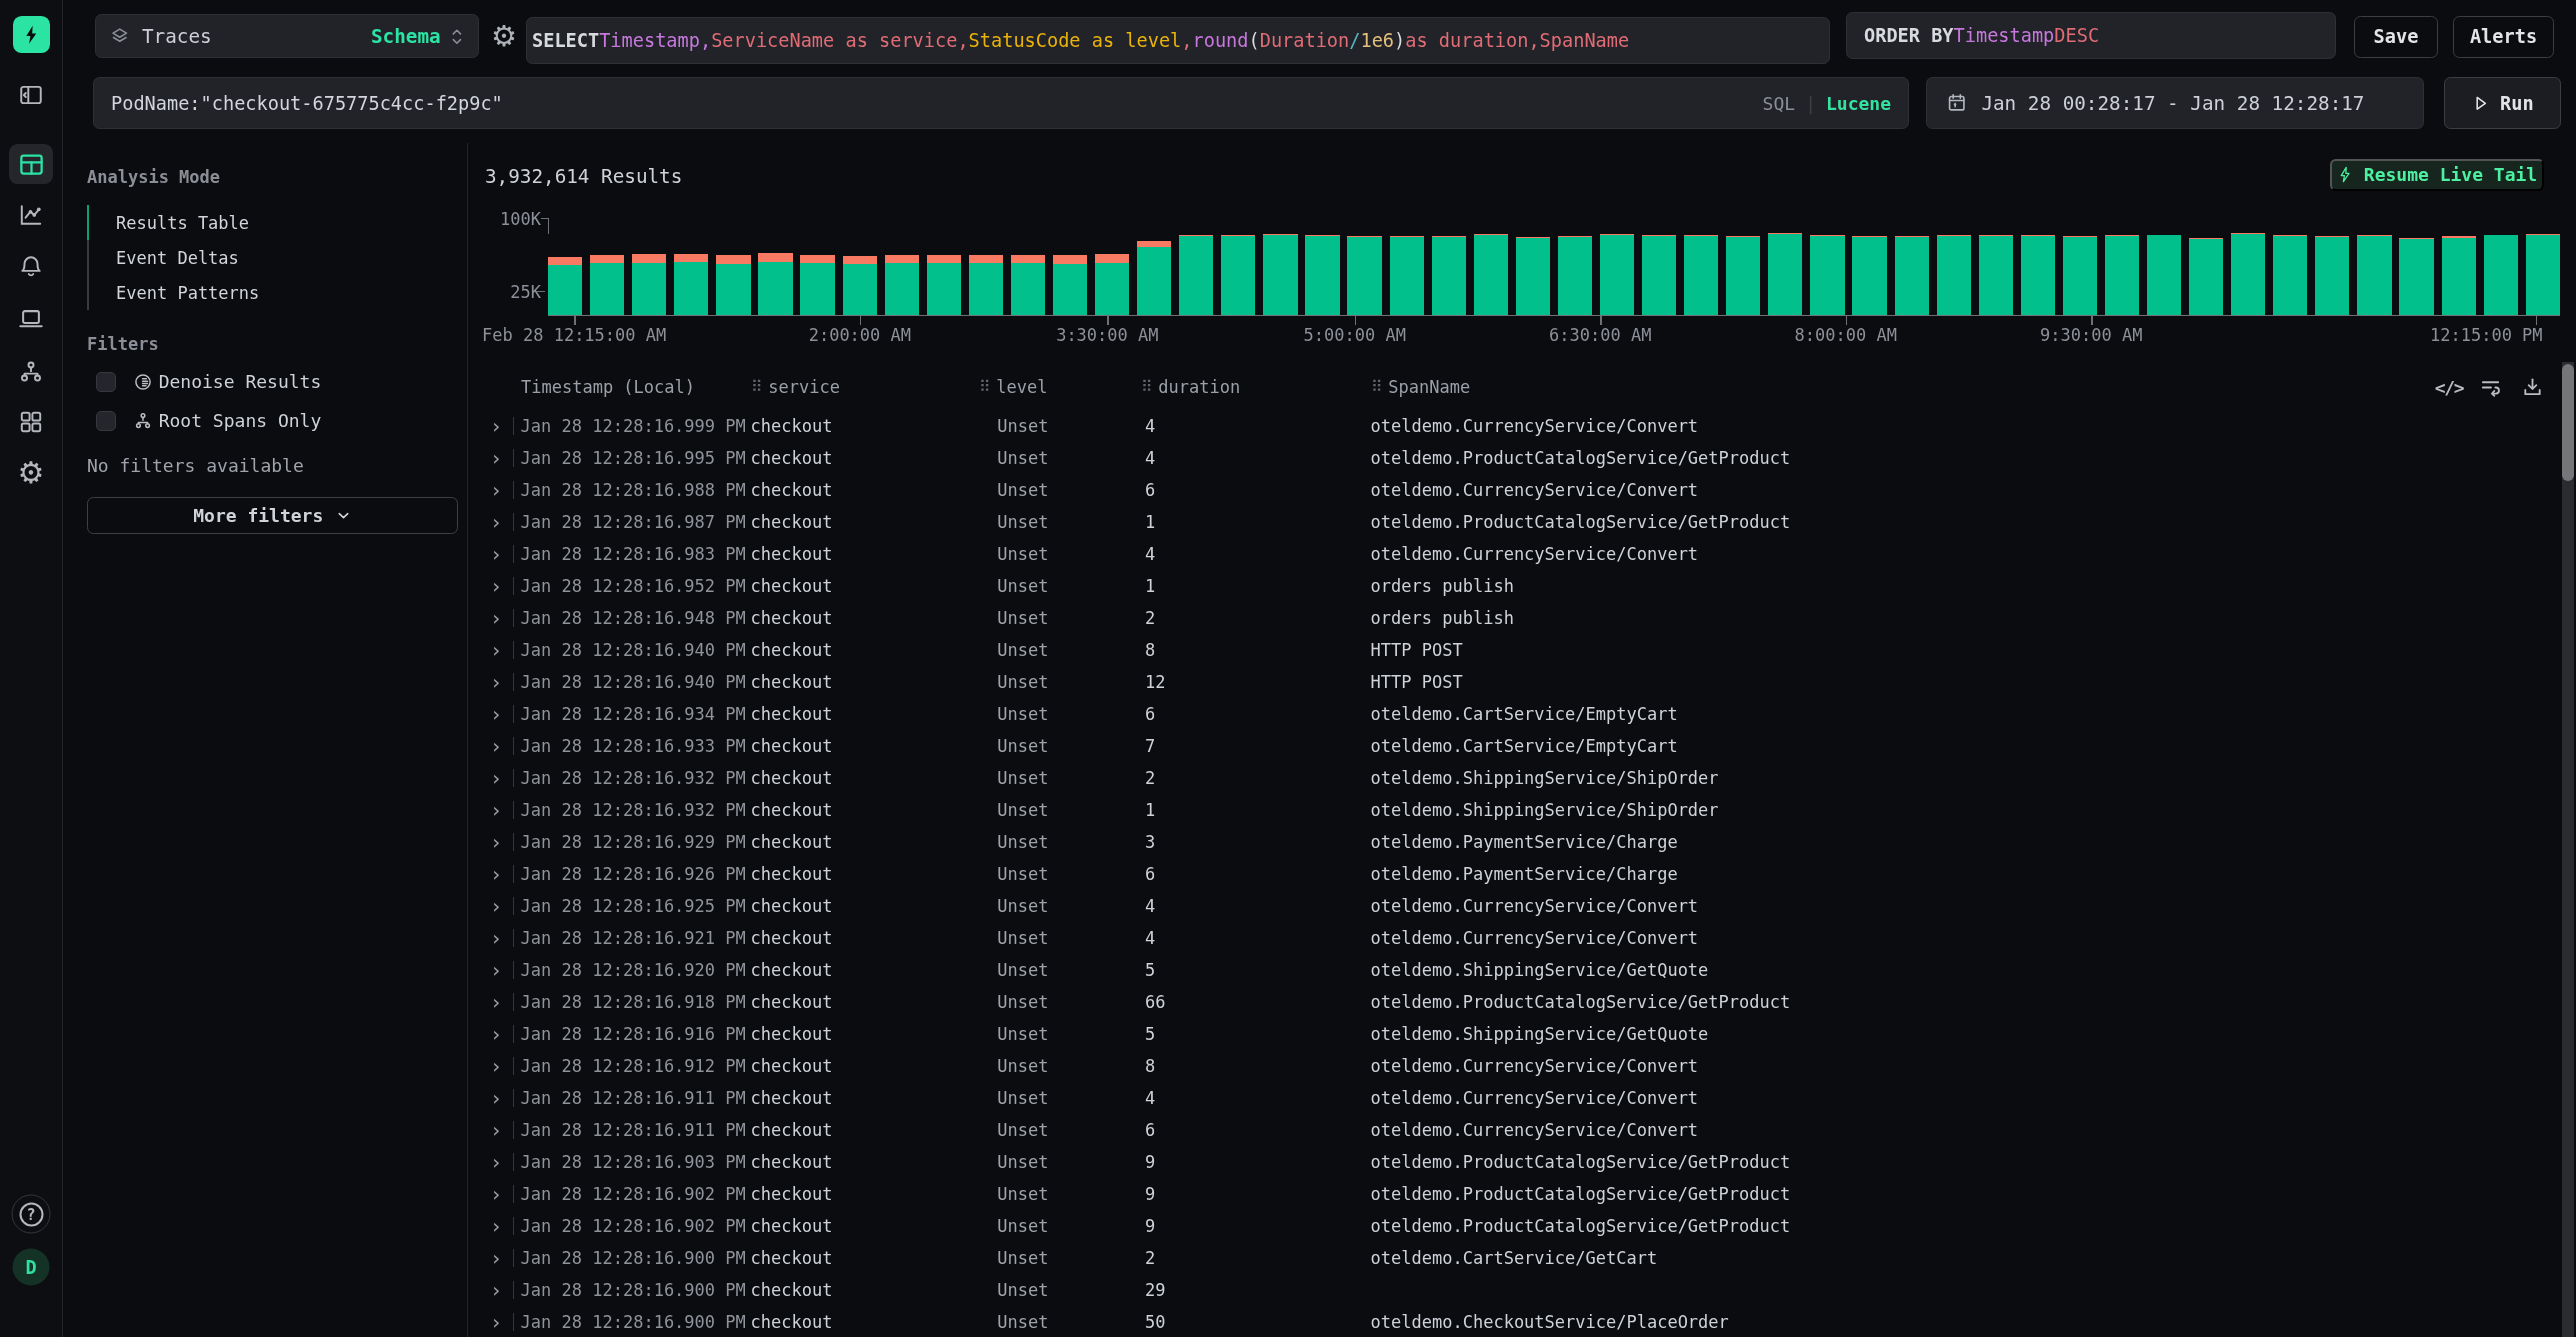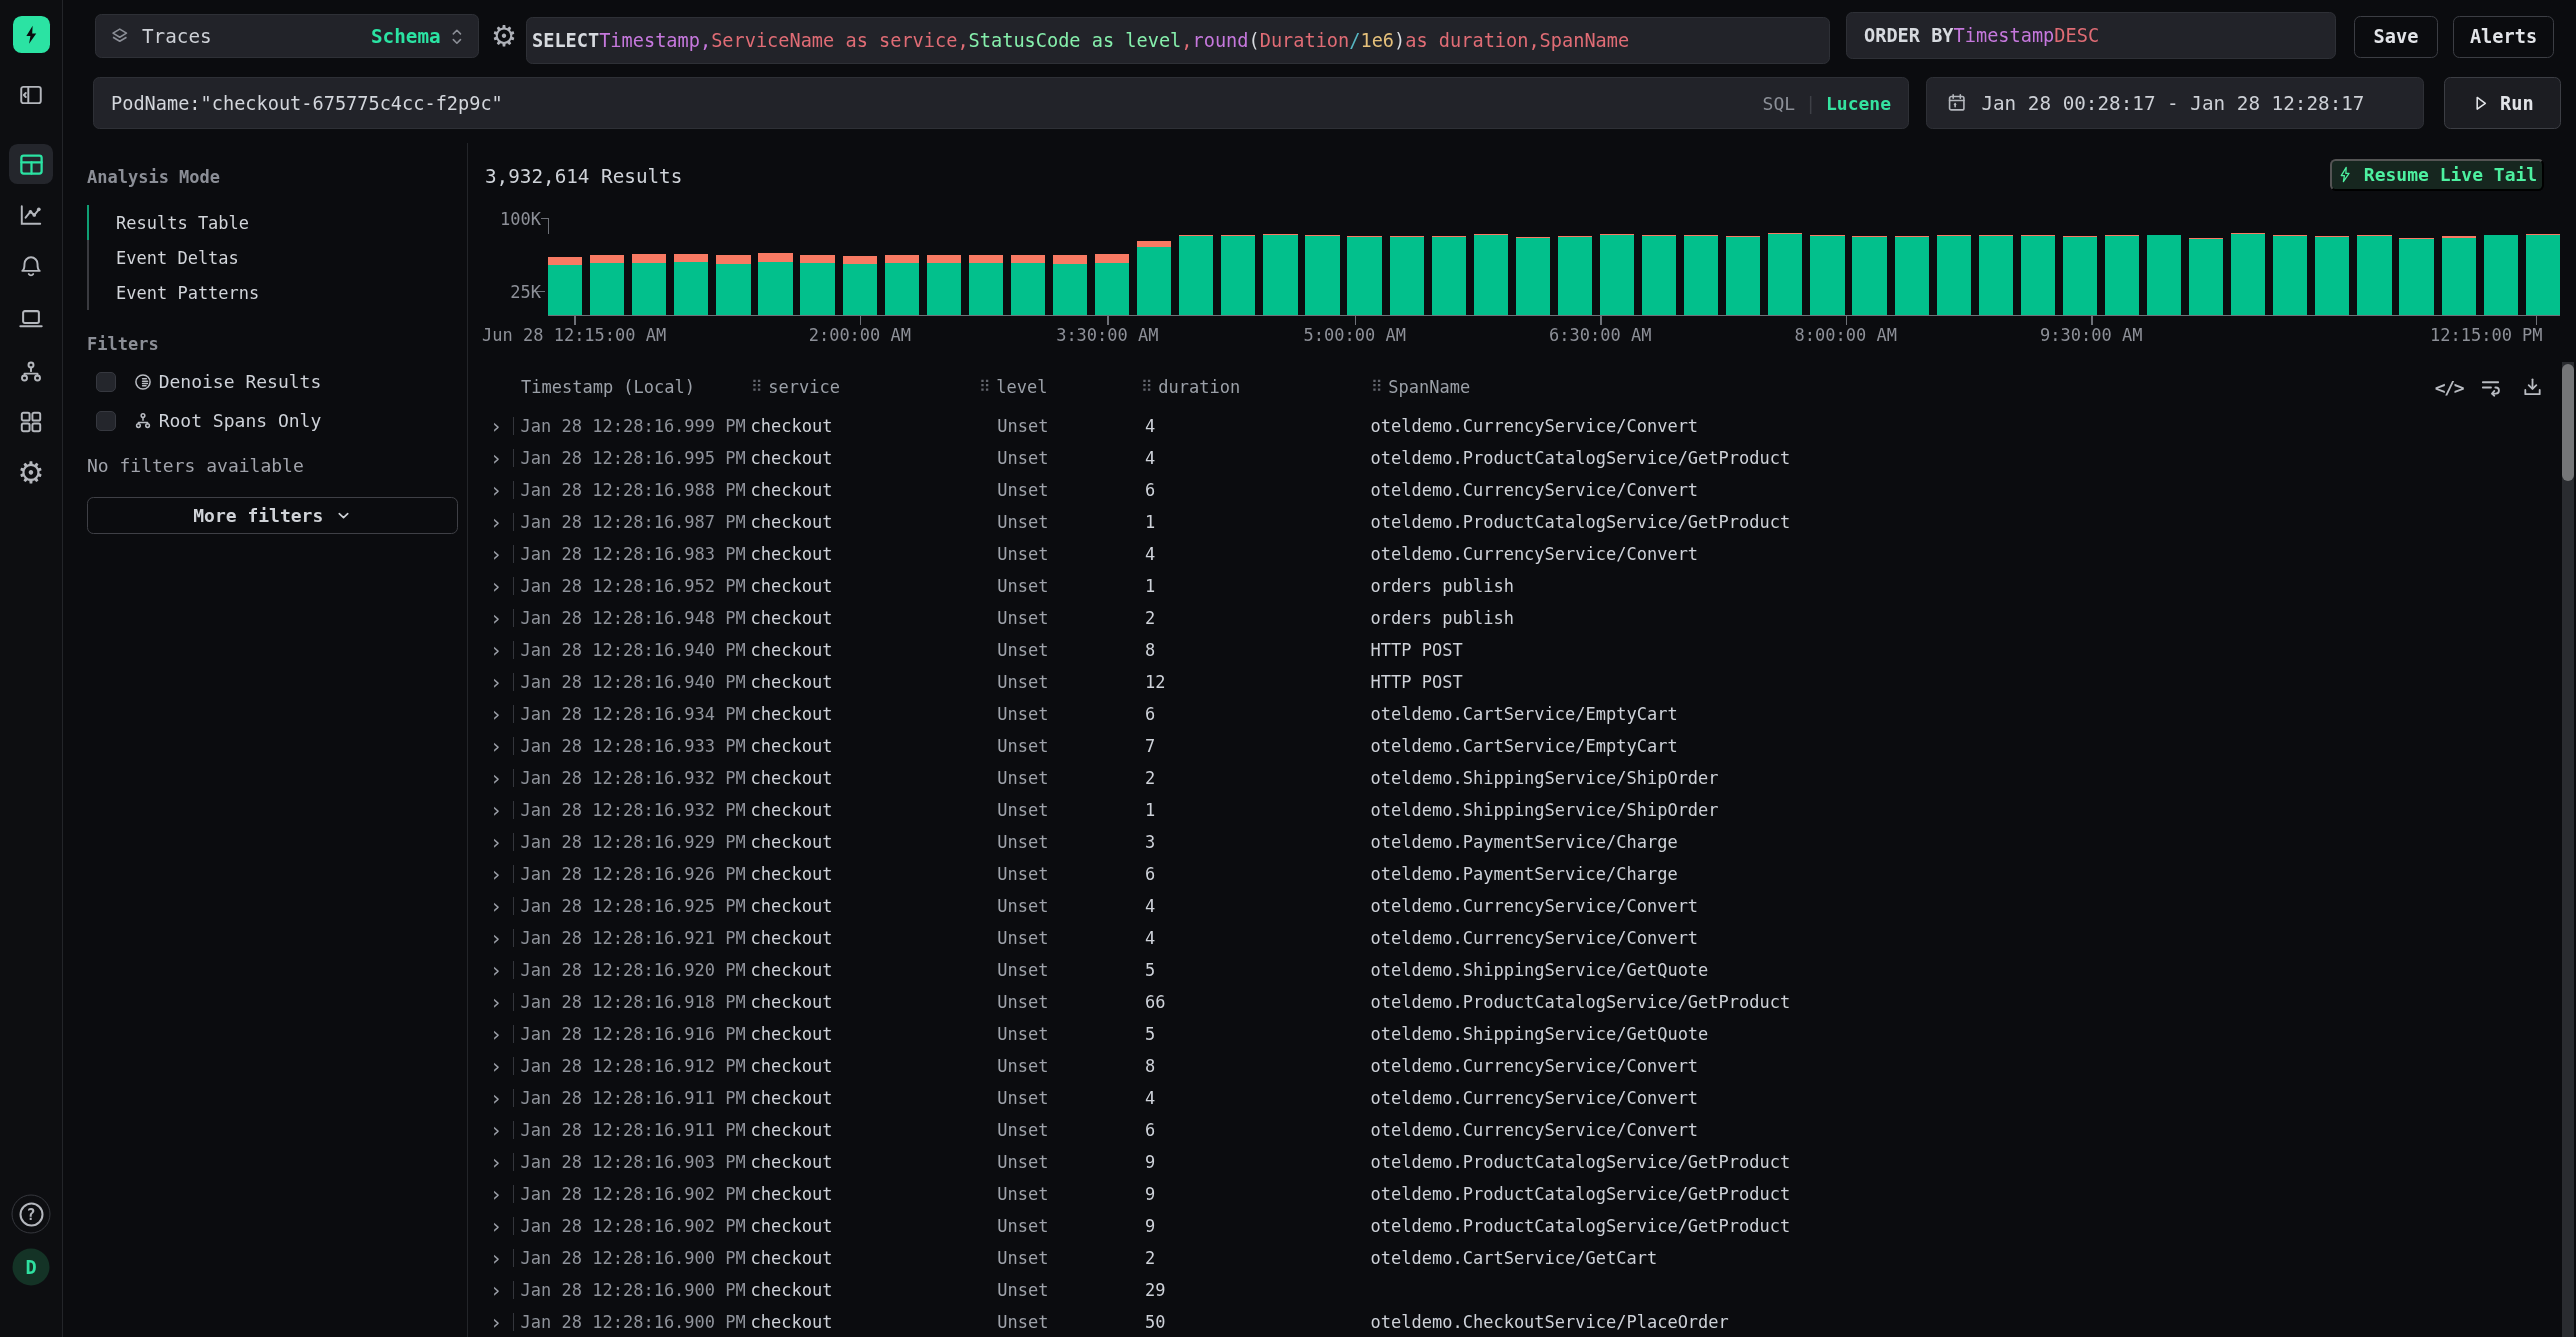--- a/index.html
+++ b/index.html
@@ -181,21 +181,21 @@
   </span>
 </div>
 <div class="topgear"><span class="gear-glyph" style="font-size:29px">⚙</span></div>
 
 <div class="box sqlbox">
     <span style="color: rgb(215, 218, 223); font-weight: 700;">SELECT </span>
     <span style="color: rgb(198, 120, 221);">Timestamp</span>
     <span style="color: rgb(198, 120, 221);">, </span>
     <span style="color: rgb(224, 108, 117);">ServiceName as service</span>
     <span style="color: rgb(224, 108, 117);">, </span>
-    <span style="color: #86efac;">StatusCode as level</span>
+    <span style="color: #eab308;">StatusCode as level</span>
     <span style="color: rgb(224, 108, 117);">, </span>
     <span style="color: rgb(198, 120, 221);">round</span>
     <span style="color: rgb(215, 218, 223);">(</span>
     <span style="color: rgb(224, 108, 117);">Duration </span>
     <span style="color: rgb(86, 182, 194);">/ </span>
     <span style="color: rgb(229, 192, 123);">1e6</span>
     <span style="color: rgb(215, 218, 223);">)</span>
     <span style="color: rgb(224, 108, 117);"> as duration</span>
     <span style="color: rgb(224, 108, 117);">, </span>
     <span style="color: rgb(224, 108, 117);">SpanName</span>
@@ -482,21 +482,21 @@
       <div class="seg-green" style="height: 80px; background: rgb(2, 192, 140);"></div>
     </div>
     <div class="bar">
       <div class="seg-red" style="height: 1px; background: rgb(248, 122, 99);"></div>
       <div class="seg-green" style="height: 80px; background: rgb(2, 192, 140);"></div>
     </div>
   </div>
 <div class="baseline"></div>
 <div class="xticks" id="xticks">
     <div class="xtick" style="left: 1.3%;"></div>
-    <div class="xlab" style="left: 1.3%;">Jun 28 12:15:00 AM</div>
+    <div class="xlab" style="left: 1.3%;">Feb 28 12:15:00 AM</div>
     <div class="xtick" style="left: 15.5%;"></div>
     <div class="xlab" style="left: 15.5%;">2:00:00 AM</div>
     <div class="xtick" style="left: 27.8%;"></div>
     <div class="xlab" style="left: 27.8%;">3:30:00 AM</div>
     <div class="xtick" style="left: 40.1%;"></div>
     <div class="xlab" style="left: 40.1%;">5:00:00 AM</div>
     <div class="xtick" style="left: 52.3%;"></div>
     <div class="xlab" style="left: 52.3%;">6:30:00 AM</div>
     <div class="xtick" style="left: 64.5%;"></div>
     <div class="xlab" style="left: 64.5%;">8:00:00 AM</div>

